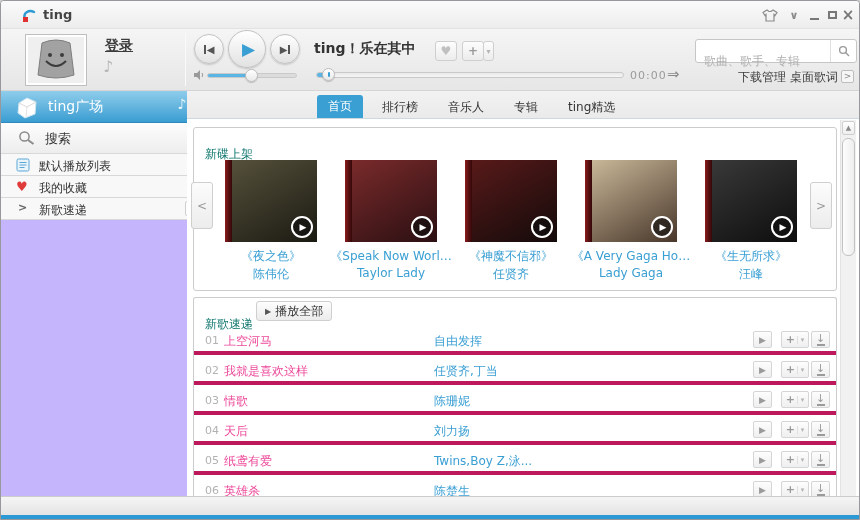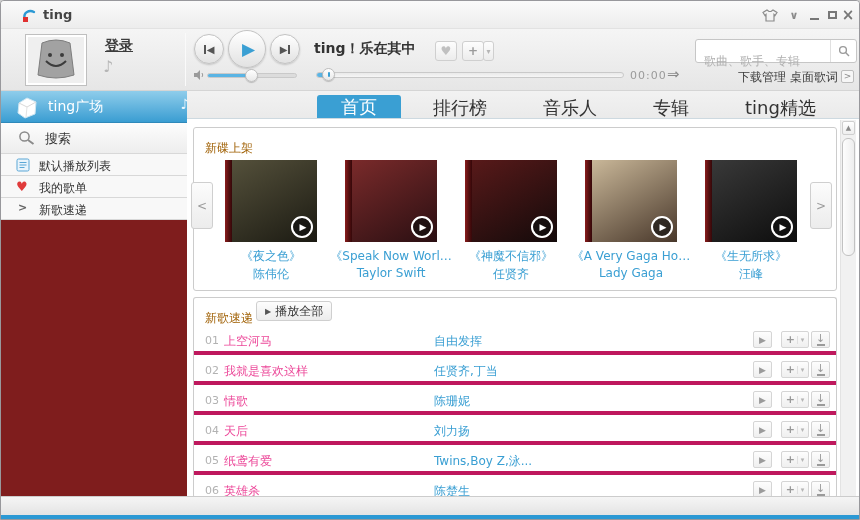--- a/index.html
+++ b/index.html
@@ -49,44 +49,44 @@
   .searchbox{position:absolute;left:694px;top:10px;width:162px;height:24px;background:#fff;border:1px solid #c6c6c6;border-radius:3px;}
   .searchbox input{position:absolute;left:8px;top:2px;width:118px;height:18px;border:none;outline:none;font-size:12px;color:#555;background:transparent;margin-top:10px;}
   .searchbox input::placeholder{color:#b0b0b0;}
   .search-btn{position:absolute;right:0;top:0;width:26px;height:22px;border-left:1px solid #e0e0e0;display:flex;align-items:center;justify-content:center;cursor:pointer;}
   .quick-link{position:absolute;top:40px;font-size:12px;color:#3c3c3c;cursor:pointer;}
   .ql-download{left:737px;}
   .ql-lyrics{left:789px;}
   .ql-chevron{position:absolute;left:840px;top:41px;width:13px;height:13px;border:1px solid #bdbdbd;border-radius:2px;background:#f6f6f6;color:#8a8a8a;font-size:9px;line-height:11px;text-align:center;cursor:pointer;}
 
   
-  .sidebar{position:absolute;left:0;top:90px;width:218px;bottom:23px;background:#7f1d1d;border-right:3px solid #a3a3a3;}
+  .sidebar{position:absolute;left:0;top:90px;width:218px;bottom:23px;background:#c4b5fd;border-right:6px solid #a3a3a3;}
   .side-hero{position:relative;height:32px;background:linear-gradient(#8fcdeb,#3a9dd2);border-bottom:1px solid #2f89ba;color:#fff;cursor:pointer;}
   .side-hero .lbl{position:absolute;left:47px;top:7px;font-size:14px;}
   .side-hero .cube{position:absolute;left:12px;top:3px;}
   .side-hero .notes{position:absolute;right:14px;top:5px;font-size:14px;color:#eaf6fd;}
   .side-item{position:relative;border-bottom:1px solid #d8d8d8;cursor:pointer;}
   .si-big{height:31px;background:linear-gradient(#fdfdfd,#ededed);}
   .si-big .lbl{position:absolute;left:44px;top:7px;font-size:13px;color:#333;}
   .si-big .ic{position:absolute;left:17px;top:7px;}
   .si-small{height:22px;background:#f8f8f8;}
   .si-small .lbl{position:absolute;left:38px;top:4px;font-size:12px;color:#333;}
   .si-small .ic{position:absolute;left:15px;top:4px;}
   .si-small .chev{position:absolute;left:17px;top:3px;font-size:11px;font-weight:bold;color:#666;}
   .si-export{position:absolute;right:10px;top:3px;width:18px;height:15px;border:1px solid #d0d0d0;border-radius:2px;background:#fcfcfc;display:flex;align-items:center;justify-content:center;}
   .hearticon{color:#e03b3b;font-size:13px;line-height:14px;}
 
   
   .main{position:absolute;left:186px;top:90px;right:0;bottom:23px;background:#fff;}
   .tabbar{position:absolute;top:0;left:0;right:0;height:28px;background:linear-gradient(#f2f2f2,#eaeaea);border-bottom:1px solid #cdd9e0;display:flex;align-items:flex-end;padding-left:130px;}
-  .tab{height:21px;line-height:21px;padding:0 24px;font-size:18px;color:#333;cursor:pointer;margin-right:8px;}
+  .tab{height:21px;line-height:21px;padding:0 11px;font-size:12px;color:#333;cursor:pointer;margin-right:8px;}
   .tab.active{background:#3a9fd3;color:#fff;border-radius:3px 3px 0 0;height:23px;line-height:23px;}
   .content{position:absolute;top:28px;left:0;right:0;bottom:0;background:#fff;}
   .panel{position:absolute;left:6px;width:644px;border:1px solid #ccc;border-radius:3px;background:#fff;}
-  .panel-title{position:absolute;left:11px;top:12px;font-size:12px;color:#a16207;}
+  .panel-title{position:absolute;left:11px;top:18px;font-size:12px;color:#0f766e;}
   .p-albums{top:8px;height:164px;}
   .p-songs{top:178px;bottom:-2px;border-bottom:none;}
 
   
   .car-btn{position:absolute;top:54px;width:22px;height:47px;border:1px solid #cfcfcf;border-radius:3px;background:linear-gradient(#fcfcfc,#ececec);color:#9a9a9a;font-size:12px;display:flex;align-items:center;justify-content:center;cursor:pointer;}
   .car-left{left:-3px;}
   .car-right{left:616px;}
   .album{position:absolute;top:32px;width:92px;height:130px;cursor:pointer;}
   .album:nth-of-type(2){left:31px;}
   .album:nth-of-type(3){left:151px;}
@@ -238,21 +238,21 @@
       <svg class="ic" width="14" height="14" viewBox="0 0 14 14">
         <rect x="1" y="1" width="12" height="12" rx="1.5" fill="#eaf4fb" stroke="#5aa7d6"></rect>
         <line x1="3.5" y1="4.5" x2="10.5" y2="4.5" stroke="#5aa7d6"></line>
         <line x1="3.5" y1="7" x2="10.5" y2="7" stroke="#5aa7d6"></line>
         <line x1="3.5" y1="9.5" x2="8.5" y2="9.5" stroke="#5aa7d6"></line>
       </svg>
       <span class="lbl">默认播放列表</span>
     </div>
     <div class="side-item si-small">
       <span class="ic hearticon">♥</span>
-      <span class="lbl">我的歌单</span>
+      <span class="lbl">我的收藏</span>
     </div>
     <div class="side-item si-small">
       <span class="chev">&gt;</span>
       <span class="lbl">新歌速递</span>
       <span class="si-export">
         <svg width="10" height="10" viewBox="0 0 10 10">
           <rect x="1" y="1" width="6" height="8" fill="none" stroke="#9ab9cc"></rect>
           <path d="M5 7 L9 3 M9 3 L6.5 3 M9 3 L9 5.5" stroke="#5aa7d6" fill="none"></path>
         </svg>
       </span>
@@ -278,21 +278,21 @@
             <span class="cov-play">▶</span>
           </div>
           <span class="alb-title">《夜之色》</span>
           <span class="alb-artist">陈伟伦</span>
         </div>
         <div class="album">
           <div class="cover" style="background: linear-gradient(150deg, rgb(124, 43, 43), rgb(42, 15, 18));">
             <span class="cov-play">▶</span>
           </div>
           <span class="alb-title">《Speak Now Worl…</span>
-          <span class="alb-artist">Taylor Swift</span>
+          <span class="alb-artist">Taylor Lady</span>
         </div>
         <div class="album">
           <div class="cover" style="background: linear-gradient(150deg, rgb(90, 26, 26), rgb(19, 10, 10));">
             <span class="cov-play">▶</span>
           </div>
           <span class="alb-title">《神魔不信邪》</span>
           <span class="alb-artist">任贤齐</span>
         </div>
         <div class="album">
           <div class="cover" style="background: linear-gradient(150deg, rgb(205, 187, 156), rgb(72, 55, 42));">

